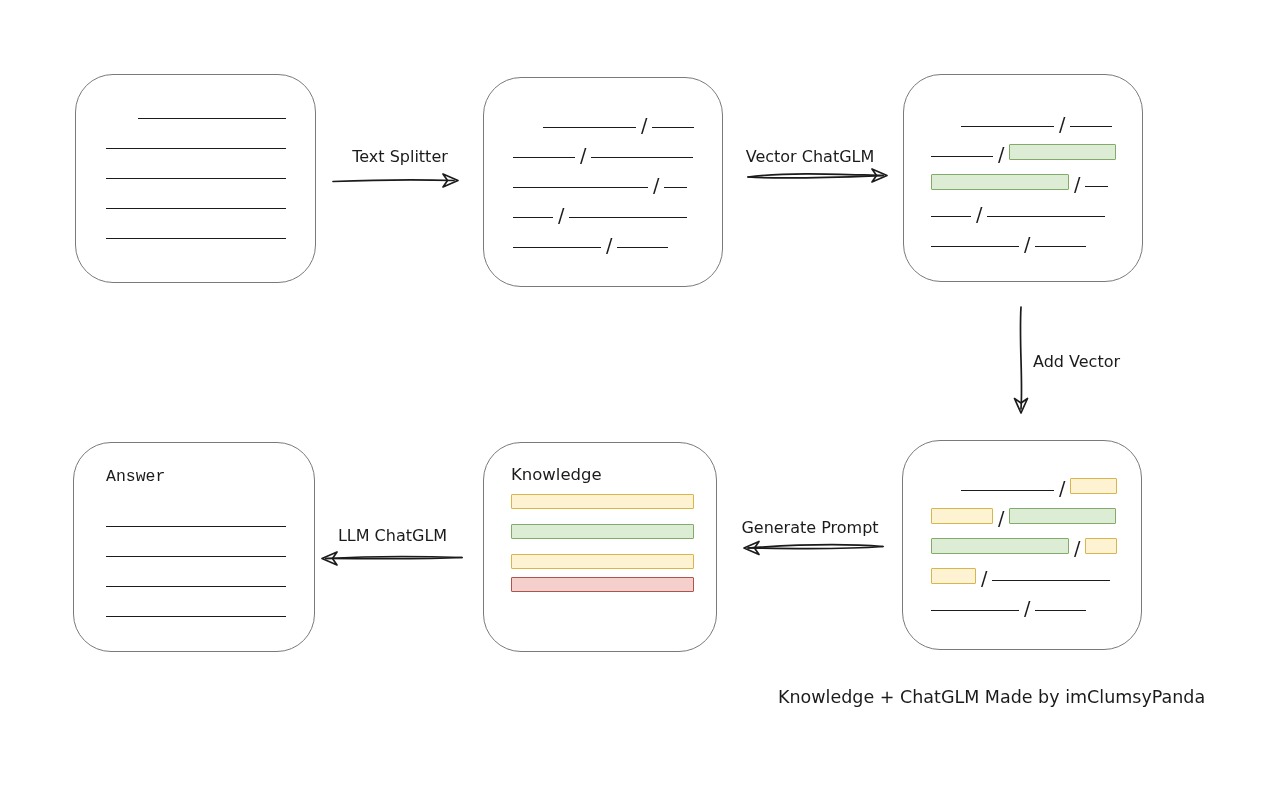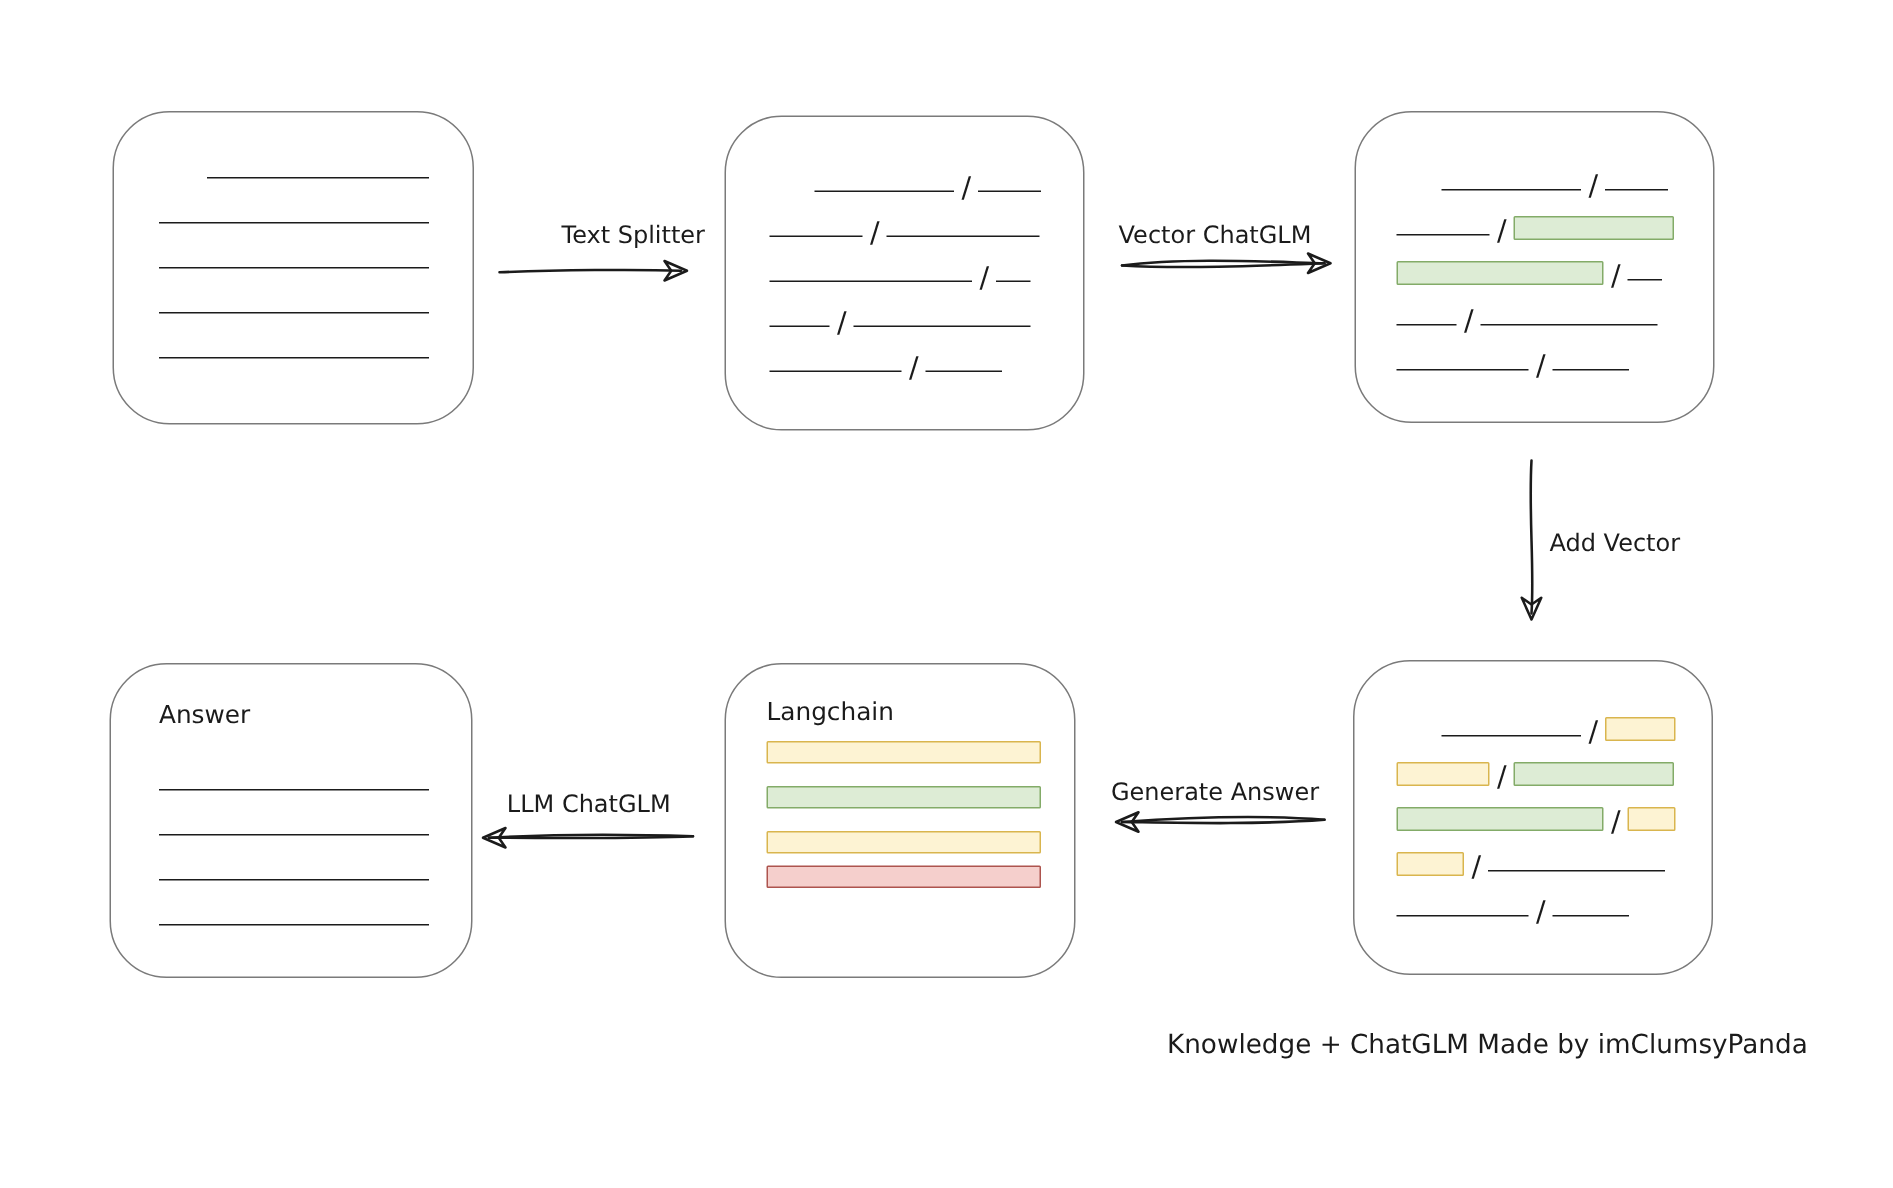--- a/index.html
+++ b/index.html
@@ -145,69 +145,69 @@
         </div>
         <div class="seg-row">
           <span class="seg-line" style="width: 88px;"></span>
           <span class="seg-slash">/</span>
           <span class="seg-line" style="width: 51px;"></span>
         </div>
       </div>
   </div>
 
   <div class="node" style="left:483px;top:442px;width:234px;height:210px;padding:21px 0 0 27px;">
-    <div class="node-title">Langchain</div>
+    <div class="node-title">Knowledge</div>
     <div>
         <div class="bar bar-yellow"></div>
         <div class="bar bar-green"></div>
         <div class="bar bar-yellow"></div>
       </div>
     <div>
         <div class="bar bar-red"></div>
       </div>
   </div>
 
-  <div class="node" style="left:73px;top:442px;width:242px;height:210px;padding:23px 0 0 32px;">
+  <div class="node" style="left:73px;top:442px;width:242px;height:210px;padding:23px 0 0 32px;font-family:Liberation Mono, monospace;">
     <div class="node-title">Answer</div>
     <div class="rows" style="margin-top:9px;">
         <div class="seg-row">
           <span class="seg-line" style="width: 180px;"></span>
         </div>
         <div class="seg-row">
           <span class="seg-line" style="width: 180px;"></span>
         </div>
         <div class="seg-row">
           <span class="seg-line" style="width: 180px;"></span>
         </div>
         <div class="seg-row">
           <span class="seg-line" style="width: 180px;"></span>
         </div>
       </div>
   </div>
 
-  <div class="arrow-label" style="left:330px;top:147px;width:140px;text-align:right;">Text Splitter</div>
+  <div class="arrow-label" style="left:330px;top:147px;width:140px;">Text Splitter</div>
   <svg class="arrow-svg" style="left:330px;top:168px;" width="136" height="22" viewBox="0 0 136 22">
     <path d="M3 13.5 C 40 12, 95 11.5, 124 12.5"></path>
     <path d="M128 12.5 L113 6 L117.5 12.5 L113 19 Z"></path>
   </svg>
 
   <div class="arrow-label" style="left:740px;top:147px;width:140px;">Vector ChatGLM</div>
   <svg class="arrow-svg" style="left:745px;top:166px;" width="148" height="22" viewBox="0 0 148 22">
     <path d="M3 11 C 45 5.5, 100 8.5, 138 9.5"></path>
     <path d="M3 11 C 45 13.5, 100 11, 138 9.5"></path>
     <path d="M142 9.5 L127 3 L131.5 9.5 L127 16 Z"></path>
   </svg>
 
   <div class="arrow-label" style="left:1033px;top:352px;width:120px;text-align:left;">Add Vector</div>
   <svg class="arrow-svg" style="left:1008px;top:304px;" width="26" height="116" viewBox="0 0 26 116">
     <path d="M13 3 C 11 38, 15 75, 13 105"></path>
     <path d="M13 109 L6.5 94.5 L13 99 L19.5 94.5 Z"></path>
   </svg>
 
-  <div class="arrow-label" style="left:735px;top:518px;width:150px;">Generate Answer</div>
+  <div class="arrow-label" style="left:735px;top:518px;width:150px;">Generate Prompt</div>
   <svg class="arrow-svg" style="left:738px;top:538px;" width="148" height="22" viewBox="0 0 148 22">
     <path d="M145 8.5 C 100 5, 45 7.5, 10 10"></path>
     <path d="M145 8.5 C 100 12, 45 10.5, 10 10"></path>
     <path d="M6 10 L21 3.5 L16.5 10 L21 16.5 Z"></path>
   </svg>
 
   <div class="arrow-label" style="left:320px;top:526px;width:145px;">LLM ChatGLM</div>
   <svg class="arrow-svg" style="left:316px;top:548px;" width="148" height="22" viewBox="0 0 148 22">
     <path d="M146 9.5 C 100 8, 45 8.5, 10 10.5"></path>
     <path d="M146 9.5 C 105 11.5, 50 10.5, 10 10.5"></path>

